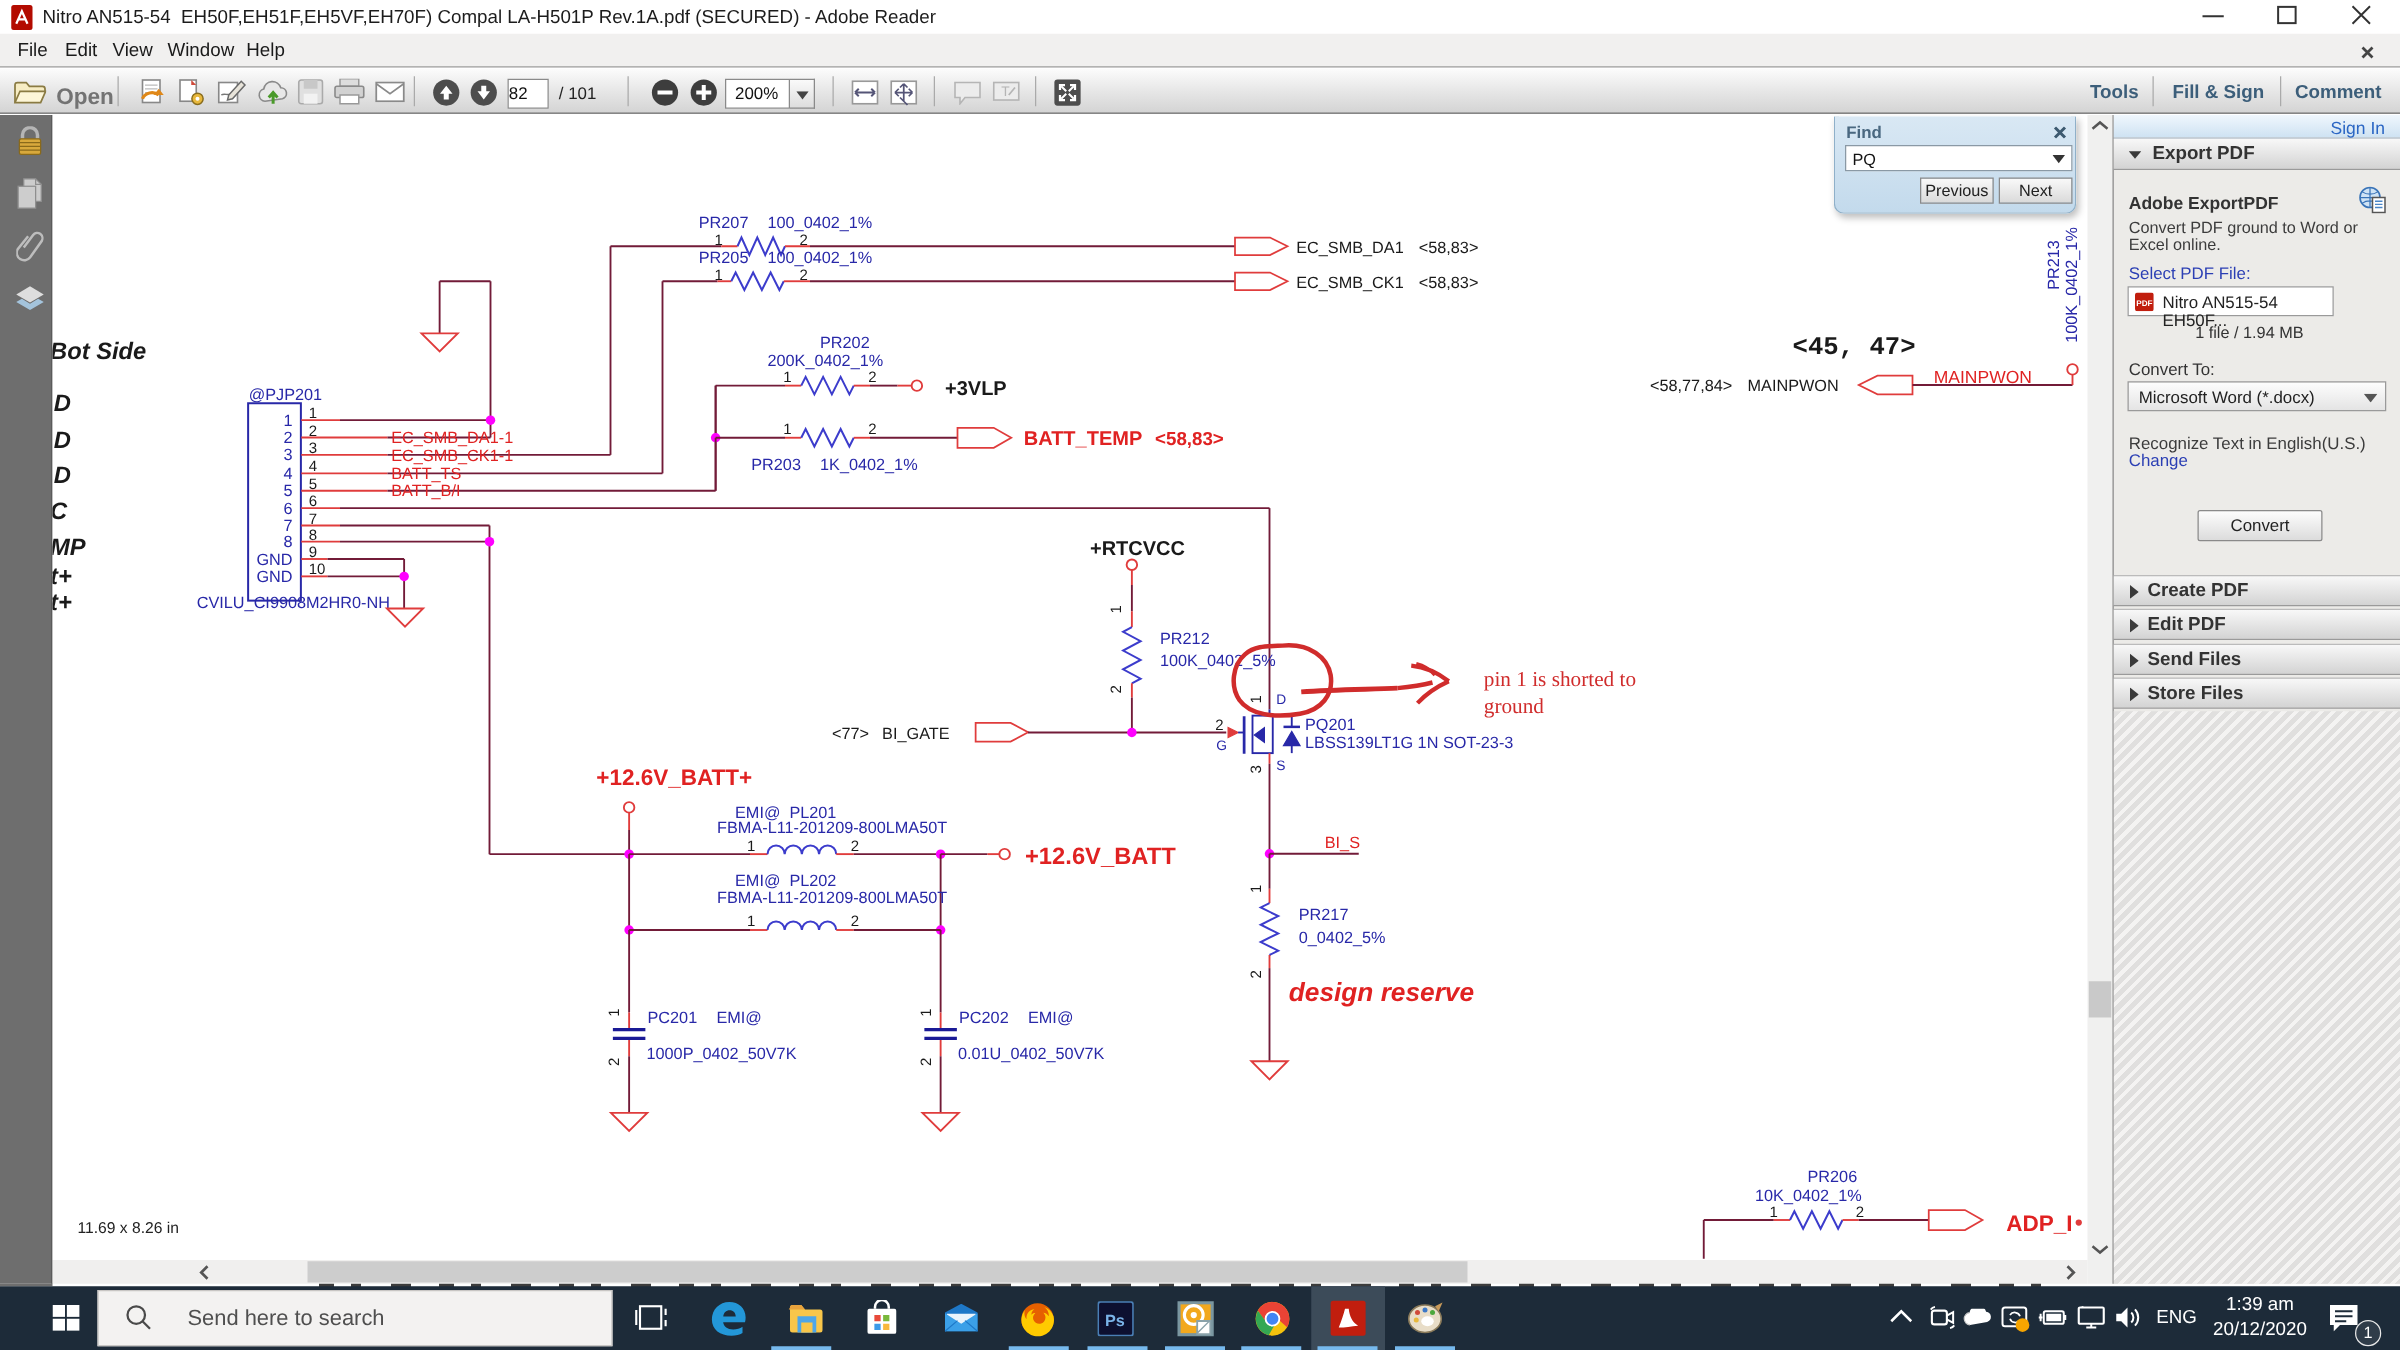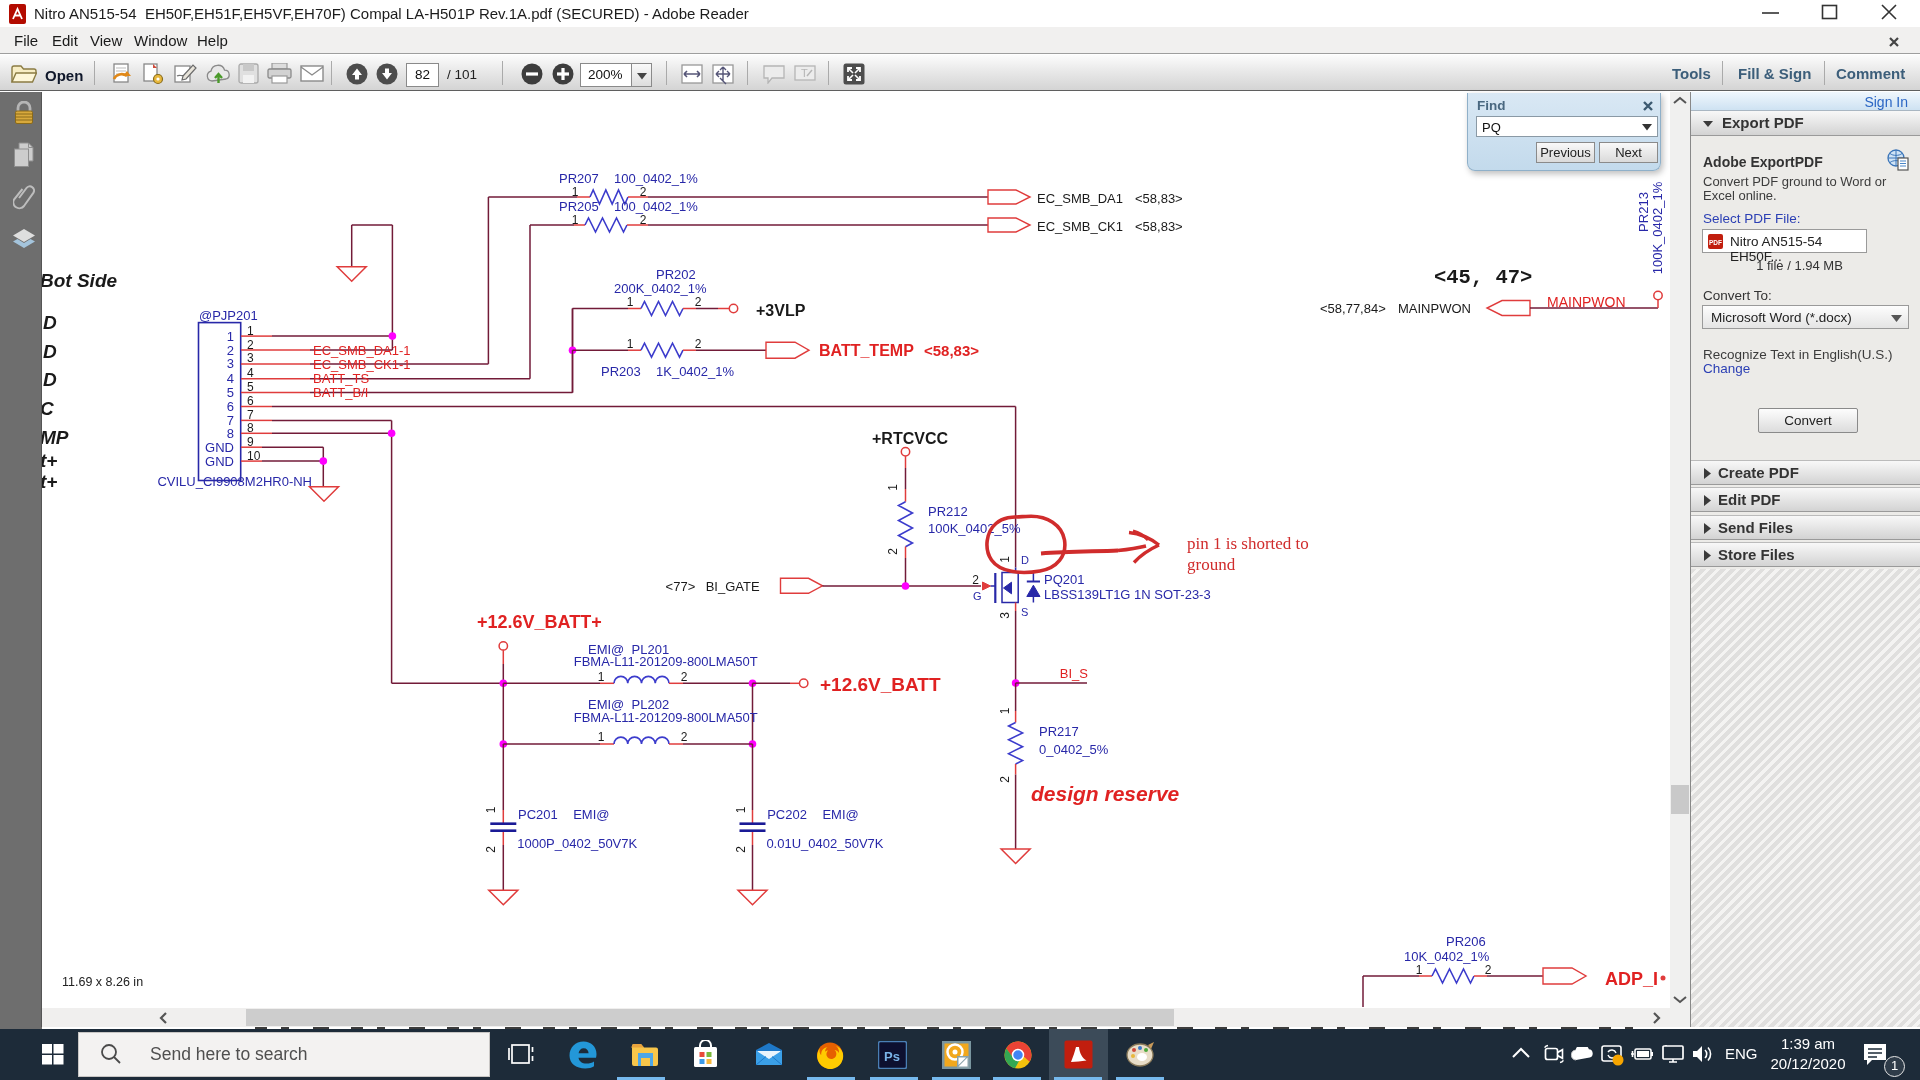--- a/index.html
+++ b/index.html
@@ -67,21 +67,21 @@
 <div class="menuitem" style="left:197px">Help</div>
 <svg class="abs" style="left:1888px;top:36px" width="12" height="12" viewBox="0 0 12 12">
   <path d="M2 2 L10 10 M10 2 L2 10" stroke="#444" stroke-width="2.2"></path>
 </svg>
 
 <div class="abs" id="toolbar"></div>
 <svg class="abs" style="left:11px;top:64px" width="26" height="20" viewBox="0 0 26 20">
     <path d="M1 18 V4 a2 2 0 0 1 2-2 h7 l2.5 3 H23 a2 2 0 0 1 2 2 v3" fill="#f7edc4" stroke="#8a7b43" stroke-width="1.4"></path>
     <path d="M1 18 L5 9 H25.5 L21.5 18 Z" fill="#fdf6d8" stroke="#8a7b43" stroke-width="1.4"></path>
   </svg>
-<div class="abs" style="left:45px;top:67px;font-size:15px;font-weight:bold;color:#0f172a">Open</div>
+<div class="abs" style="left:45px;top:67px;font-size:18px;font-weight:bold;color:#737373">Open</div>
 <div class="tsep" style="left:94px"></div>
 <svg class="abs" style="left:110px;top:62px" width="24" height="24" viewBox="0 0 24 24">
     <rect x="4" y="2" width="14" height="18" fill="#fff" stroke="#888" stroke-width="1.3"></rect>
     <path d="M6 6 h10 M6 9 h10 M6 12 h7" stroke="#bbb" stroke-width="1"></path>
     <path d="M4 17 a8 7 0 0 1 13 -3" fill="none" stroke="#e08818" stroke-width="2.6"></path>
     <path d="M17 9 l4 5 h-8 Z" fill="#e08818"></path>
   </svg>
 <svg class="abs" style="left:141px;top:62px" width="24" height="24" viewBox="0 0 24 24">
     <rect x="3" y="2" width="13" height="17" fill="#fff" stroke="#888" stroke-width="1.3"></rect>
     <path d="M12 2 l4 4 h-4 Z" fill="#d04a3a"></path>
@@ -113,21 +113,21 @@
   </svg>
 <div class="tsep" style="left:331px"></div>
 <svg class="abs" style="left:345px;top:62px" width="24" height="24" viewBox="0 0 24 24">
     <circle cx="12" cy="12" r="10.5" fill="#4d4d4d"></circle>
     <path d="M12 6.5 L17 13 H14 V17.5 H10 V13 H7 Z" fill="#fff"></path>
   </svg>
 <svg class="abs" style="left:375px;top:62px" width="24" height="24" viewBox="0 0 24 24">
     <circle cx="12" cy="12" r="10.5" fill="#4d4d4d"></circle>
     <path d="M12 17.5 L7 11 H10 V6.5 H14 V11 H17 Z" fill="#fff"></path>
   </svg>
-<div class="abs" style="left:406px;top:63px;width:33px;height:24px;background:#fff;border:1px solid #8a8a8a;font-size:13.5px;color:#111;text-align:center;padding-top:3px">82</div>
+<div class="abs" style="left:406px;top:63px;width:33px;height:24px;background:#fff;border:1px solid #8a8a8a;font-size:13.5px;color:#111;padding-top:3px">82</div>
 <div class="abs" style="left:447px;top:67px;font-size:13.5px;color:#222">/ 101</div>
 <div class="tsep" style="left:502px"></div>
 <svg class="abs" style="left:520px;top:62px" width="24" height="24" viewBox="0 0 24 24">
     <circle cx="12" cy="12" r="10.5" fill="#3d3d3d"></circle>
     <rect x="6" y="10.4" width="12" height="3.2" fill="#fff"></rect>
   </svg>
 <svg class="abs" style="left:551px;top:62px" width="24" height="24" viewBox="0 0 24 24">
     <circle cx="12" cy="12" r="10.5" fill="#3d3d3d"></circle>
     <rect x="6" y="10.4" width="12" height="3.2" fill="#fff"></rect>
     <rect x="10.4" y="6" width="3.2" height="12" fill="#fff"></rect>

